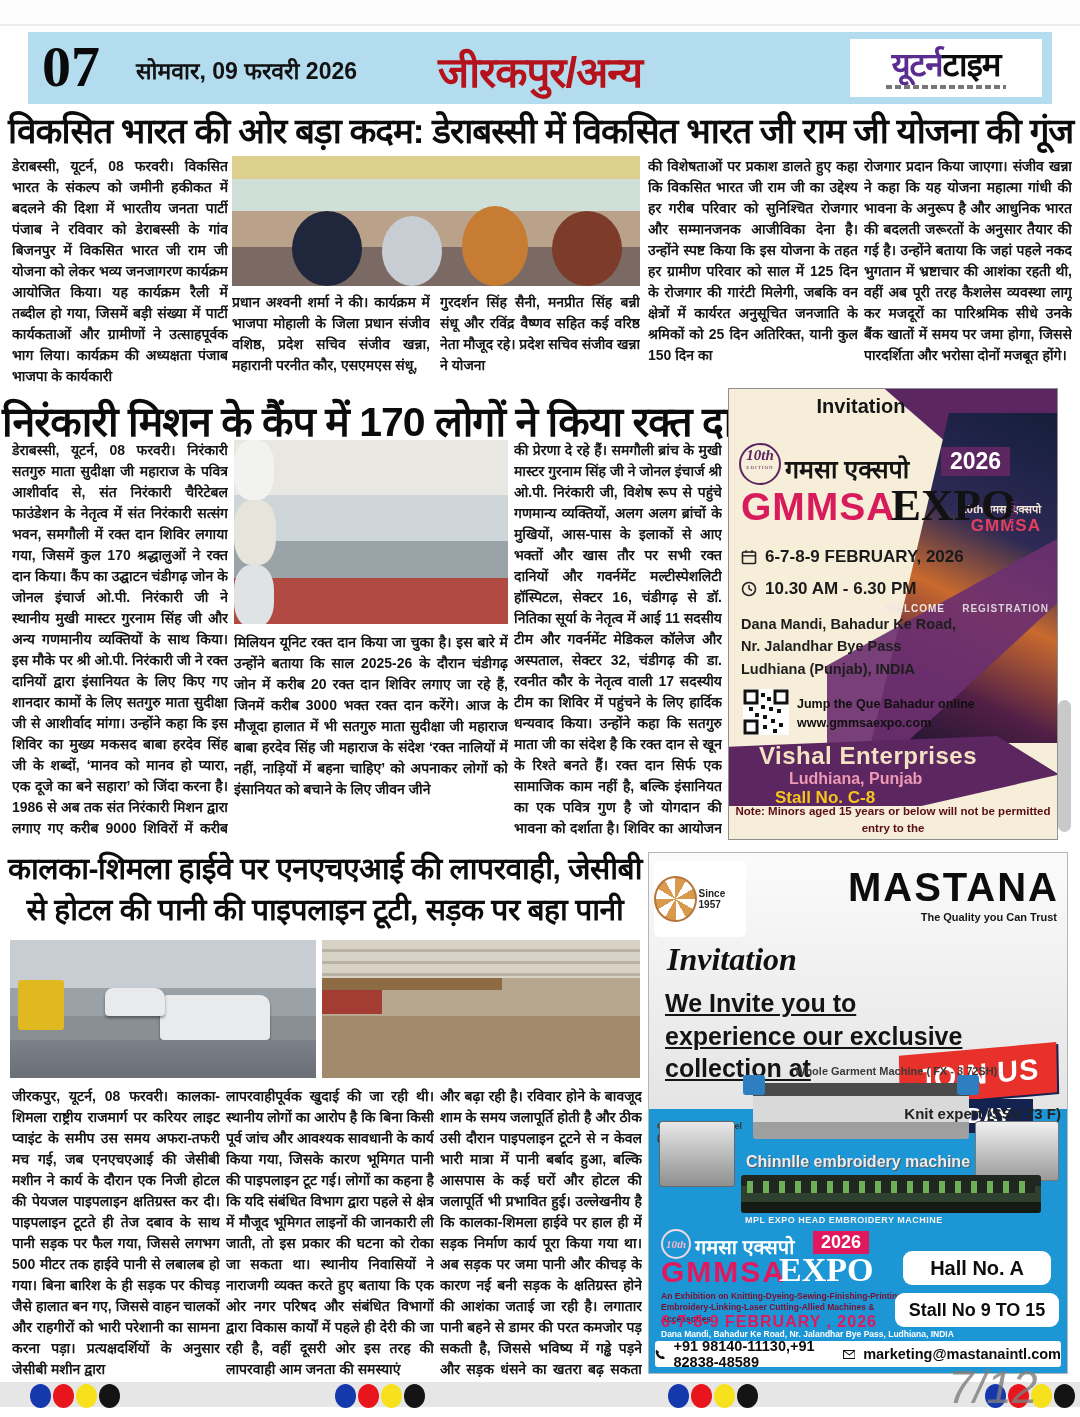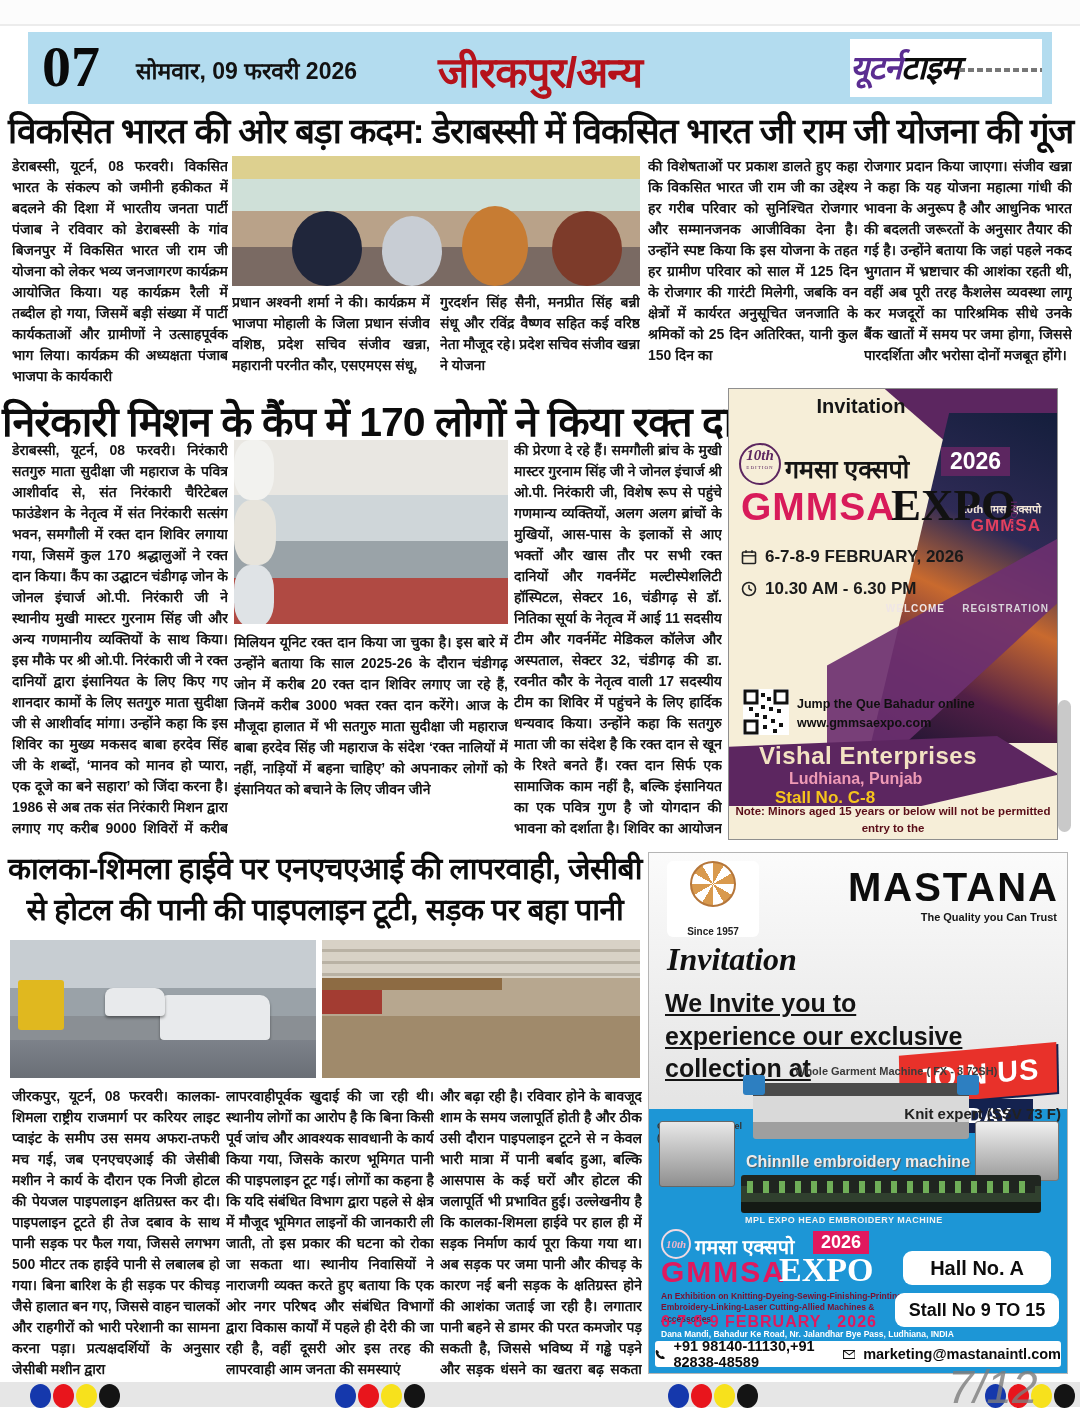--- a/index.html
+++ b/index.html
@@ -9,21 +9,21 @@
   .top-strip{top:0;left:0;width:1080px;height:24px;background:#fcfcfc;border-bottom:2px solid #ececec;}
 
   
   .masthead{top:32px;left:28px;width:1024px;height:72px;background:#b3dcef;}
   .page-num{position:absolute;left:14px;top:2px;font-family:"Liberation Serif",serif;
             font-size:58px;font-weight:700;line-height:66px;color:#0a0a0a;}
   .date{position:absolute;left:108px;top:22px;font-size:23px;font-weight:700;color:#121212;}
   .section-title{position:absolute;left:50%;transform:translateX(-50%);top:10px;
             font-size:42px;font-weight:800;color:#b5121b;letter-spacing:-1px;}
   .logo-box{position:absolute;right:10px;top:7px;width:192px;height:58px;background:#fff;
-            display:flex;flex-direction:row;align-items:center;justify-content:center;font-style:italic;}
+            display:flex;flex-direction:column;align-items:center;justify-content:center;}
   .logo-line{font-size:33px;font-weight:800;line-height:34px;letter-spacing:-1px;}
   .logo-p1{color:#5b2d91;}
   .logo-p2{color:#0c0c0c;}
   .logo-tagline{width:120px;height:4px;margin-top:3px;background:repeating-linear-gradient(90deg,#777 0 6px,#fff 6px 9px);}
 
   .headline1{top:106px;left:8px;width:1064px;text-align:center;font-size:35px;font-weight:800;
              color:#0c0c0c;letter-spacing:-1px;white-space:nowrap;}
   .headline2{top:392px;left:2px;width:724px;text-align:center;font-size:41px;font-weight:800;
              color:#0c0c0c;letter-spacing:-1px;white-space:nowrap;}
   .headline3{top:848px;left:8px;width:634px;text-align:center;font-size:30px;font-weight:800;
@@ -80,22 +80,22 @@
   .gm-v1{margin-left:44px;font-size:24px;font-weight:800;color:#f3e3c3;letter-spacing:.5px;}
   .gm-v2{margin-left:74px;font-size:16px;font-weight:800;color:#ef9ab5;line-height:1.1;}
   .gm-v3{margin-left:60px;font-size:17px;font-weight:800;color:#f6c51c;line-height:1.2;}
   .gm-note{position:absolute;left:6px;top:414px;width:316px;text-align:center;font-size:11.5px;
            font-weight:800;color:#5a0d18;line-height:1.45;}
 
   
   .ma{top:852px;left:648px;width:418px;height:520px;background:linear-gradient(180deg,#fbfbfb,#dfdfdf 60%);
       border:1px solid #b5b5b5;overflow:hidden;}
   .ma-blue{position:absolute;left:0;top:256px;width:418px;height:264px;background:#1d96d6;}
-  .ma-logo{position:absolute;left:18px;top:8px;width:92px;height:76px;background:#fff;border-radius:6px;
-           display:flex;flex-direction:column;align-items:center;justify-content:space-between;gap:2px;}
+  .ma-logo{position:absolute;left:5px;top:8px;width:92px;height:76px;background:#fff;border-radius:6px;
+           display:flex;align-items:center;justify-content:space-between;gap:2px;}
   .ma-logo-circle{width:42px;height:42px;border-radius:50%;border:2px solid #b5763a;
            background:repeating-conic-gradient(#d99a4e 0 30deg,#fff 30deg 60deg);}
   .ma-since{font-size:10px;font-weight:700;color:#222;}
   .ma-brand{position:absolute;right:8px;top:12px;font-size:40px;font-weight:900;color:#0d0d0d;letter-spacing:2px;}
   .ma-tag{position:absolute;right:10px;top:58px;font-size:11px;font-weight:800;color:#151515;}
   .ma-invite-script{position:absolute;left:18px;top:88px;font-family:"Liberation Serif",serif;
            font-style:italic;font-size:32px;font-weight:700;color:#101010;}
   .ma-invite-text{position:absolute;left:16px;top:134px;width:310px;font-size:25px;font-weight:800;
            color:#141414;line-height:1.3;text-decoration:underline;}
   .ma-join{position:absolute;right:10px;top:196px;width:158px;height:50px;background:#e8312a;
@@ -225,20 +225,25 @@
       <span>6-7-8-9 FEBRUARY, 2026</span>
     </div>
     <div class="gm-row" style="top:190px;">
       <svg width="16" height="16" viewBox="0 0 16 16">
           <circle cx="8" cy="8" r="6.5" fill="none" stroke="#222" stroke-width="1.6"></circle>
           <line x1="8" y1="8" x2="8" y2="4" stroke="#222" stroke-width="1.5"></line>
           <line x1="8" y1="8" x2="11" y2="9.5" stroke="#222" stroke-width="1.5"></line>
         </svg>
       <span>10.30 AM - 6.30 PM</span>
     </div>
+    <div class="gm-addr">
+      <div>Dana Mandi, Bahadur Ke Road,</div>
+      <div>Nr. Jalandhar Bye Pass</div>
+      <div>Ludhiana (Punjab), INDIA</div>
+    </div>
     <div class="gm-qr">
       <svg width="46" height="46" viewBox="0 0 46 46">
           <rect width="46" height="46" fill="#fff"></rect>
           <rect x="2" y="2" width="12" height="12" fill="none" stroke="#111" stroke-width="3"></rect>
           <rect x="32" y="2" width="12" height="12" fill="none" stroke="#111" stroke-width="3"></rect>
           <rect x="2" y="32" width="12" height="12" fill="none" stroke="#111" stroke-width="3"></rect>
           <rect x="18" y="4" width="4" height="4" fill="#111"></rect>
           <rect x="24" y="8" width="4" height="4" fill="#111"></rect>
           <rect x="18" y="16" width="4" height="4" fill="#111"></rect>
           <rect x="26" y="18" width="4" height="4" fill="#111"></rect>

